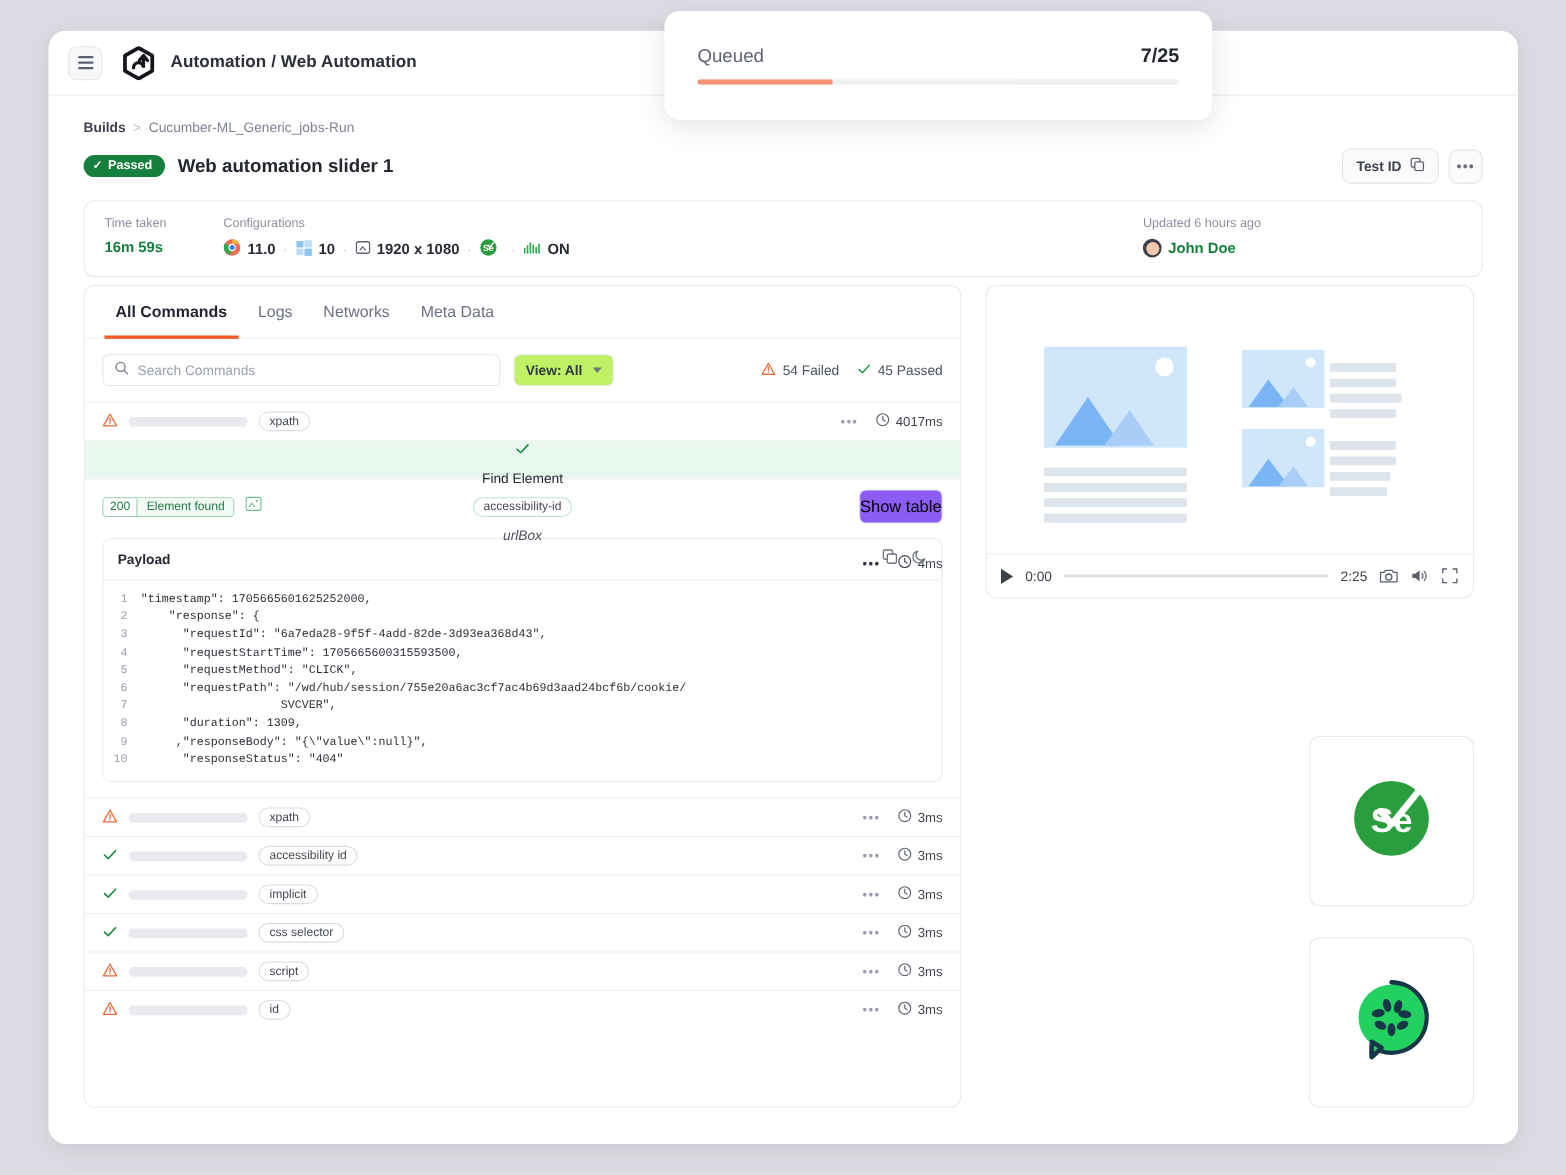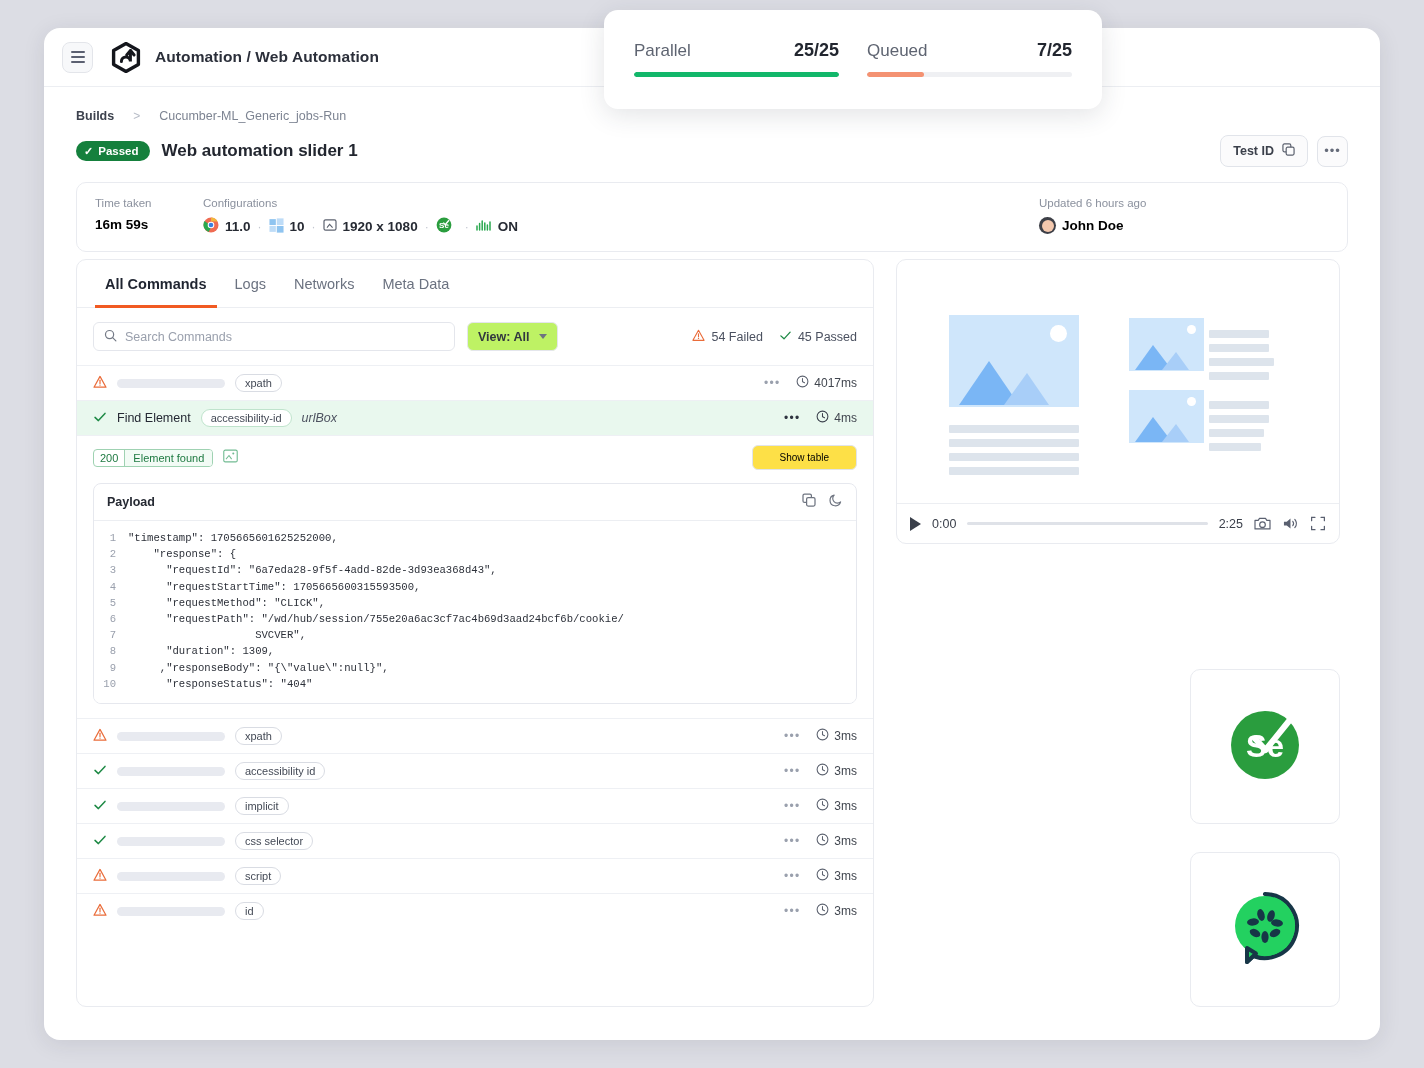--- a/index.html
+++ b/index.html
@@ -40,21 +40,21 @@
   .brand-logo { margin-left: 18px; display: flex; align-items: center; }
   .topbar-title {
     margin-left: 14px;
     font-size: 15.5px; font-weight: bold; color: #2b2f3a;
     letter-spacing: .1px;
   }
 
   
   .page { padding: 22px 32px 0 32px; }
 
-  .breadcrumb { font-size: 12.5px; color: #9aa0ad; display:flex; align-items:center; gap:19px; }
+  .breadcrumb { font-size: 12.5px; color: #9aa0ad; display:flex; align-items:center; gap:7px; }
   .breadcrumb .crumb-root { color: #3d424e; font-weight: bold; cursor: pointer; }
   .breadcrumb .sep { color: #b6bbc6; font-size: 12px; }
   .breadcrumb .crumb-cur { color: #7d8492; }
 
   .title-row { margin-top: 12px; display: flex; align-items: center; }
   .status-pill {
     display: inline-flex; align-items: center; gap: 5px;
     background: #15803d; color: #fff;
     border-radius: 20px; padding: 4px 11px 4px 8px;
     font-size: 11.5px; font-weight: bold;
@@ -76,21 +76,21 @@
 
   
   .meta-card {
     margin-top: 15px;
     border: 1px solid #e9ebf0; border-radius: 10px;
     padding: 14px 18px 15px 18px;
     display: flex; align-items: flex-start;
   }
   .meta-col { margin-right: 0; }
   .meta-label { font-size: 11.5px; color: #8b919e; margin-bottom: 8px; }
-  .meta-value { font-size: 13.5px; font-weight: bold; color: #000000; display:flex; align-items:center; gap:6px;}
+  .meta-value { font-size: 13.5px; font-weight: bold; color: #15803d; display:flex; align-items:center; gap:6px;}
   .col-time { width: 108px; }
   .col-config { flex: 1; }
   .cfg-row { display: flex; align-items: center; gap: 7px; flex-wrap: nowrap; }
   .cfg-item { display: inline-flex; align-items: center; gap: 6px; font-size: 13.5px; font-weight: bold; color: #262a33; }
   .cfg-dot { color: #c3c7d0; font-size: 12px; }
   .col-updated { width: 290px; }
   .avatar-mini { width: 17px; height: 17px; border-radius: 50%; background:#3d3f47; display:inline-block; position:relative; overflow:hidden;}
   .avatar-mini::after{ content:""; position:absolute; left:2.5px; top:3px; width:12px; height:12px; border-radius:50%; background:#f3c8ae;}
 
   
@@ -129,42 +129,42 @@
   .caret2 { width:0;height:0;border-left:4px solid transparent;border-right:4px solid transparent;border-top:5px solid #6d7480;}
   .counts { margin-left: auto; display:flex; align-items:flex-start; gap: 16px; font-size: 12.5px; color:#4b5160; }
   .count { display:flex; align-items:center; gap:6px; }
 
   
   .cmd-row {
     display:flex; align-items:center; gap:10px;
     height: 35px; padding: 0 16px;
     border-top: 1px solid #eef0f4; font-size: 12.5px; color:#2e3340;
   }
-  .cmd-row.highlight { background:#e9f8ee; }
+  .cmd-row.highlight { background:#e9f8ee;flex-direction:column; }
   .redact { width: 108px; height: 9px; border-radius: 5px; background:#e8eaf0; }
   .chip {
     border: 1px solid #d9dce3; border-radius: 11px; padding: 2px 9px;
     font-size: 11px; color: #444a56; background:#fff; white-space:nowrap;
   }
   .chip.green { border-color:#bfe3cc; }
   .cmd-name { font-size: 12.5px; color:#242833; font-weight: normal; }
   .cmd-italic { font-style: italic; color: #4d5260; font-size: 12.5px; }
   .cmd-right { margin-left:auto; display:flex; align-items:center; gap:16px; color:#5c626f; }
   .dots { color:#9aa0ad; letter-spacing: 1.2px; font-size: 12px; cursor:pointer; }
   .dots.dark { color:#2f3440; }
   .time { display:flex; align-items:center; gap:5px; font-size:12px; color:#41464f; }
 
   
   .result-strip { display:flex; align-items:center; padding: 9px 16px; gap:10px; border-top:1px solid #eef0f4;}
   .code-badge { display:inline-flex; border:1px solid #9fd2b2; border-radius: 4px; overflow:hidden; font-size:11px; }
   .code-badge .c { padding: 2px 6px; color:#1f7a42; }
   .code-badge .m { padding: 2px 8px; color:#1f7a42; border-left:1px solid #9fd2b2; background:#f2fbf5; }
   .show-table-btn {
-    margin-left:auto; border:1px solid #e1e4ea; border-radius:6px; background:#fde047;
-    padding: 6px 27px; font-size:10px; color:#33384"; color:#33383f; cursor:pointer; font-weight:normal;
+    margin-left:auto; border:1px solid #e1e4ea; border-radius:6px; background:#8b5cf6;
+    padding: 6px 0; font-size:15px; color:#33384"; color:#33383f; cursor:pointer; font-weight:normal;
   }
 
   /* payload */
   .payload-wrap { margin: 4px 16px 14px 16px; border:1px solid #e6e8ee; border-radius:8px; overflow:hidden;}
   .payload-head { display:flex; align-items:center; padding: 9px 13px; border-bottom:1px solid #eceef2;}
   .payload-title { font-size:12.5px; font-weight:bold; color:#262a33;}
   .payload-tools { margin-left:auto; display:flex; align-items:center; gap:13px; color:#6e7480;}
   .code-area { padding: 9px 0 11px 0; background:#fff; }
   .code-line { display:flex; font-family:"Liberation Mono", monospace; font-size:10.6px; line-height:16.2px; }
   .ln { width: 34px; text-align:right; padding-right:12px; color:#9aa0ad; flex:none;}
@@ -740,29 +740,20 @@
           </div>
 
         </div>
       </div>
     </div>
   </div>
 
   <div class="float-card">
     <div class="stat">
       <div class="stat-top">
-        <span class="stat-label">Parallel</span>
-        <span class="stat-val">25/25</span>
-      </div>
-      <div class="stat-track">
-        <div class="stat-fill" id="fill0" style="width: 100%; background: rgb(18, 183, 106);"></div>
-      </div>
-    </div>
-    <div class="stat">
-      <div class="stat-top">
         <span class="stat-label">Queued</span>
         <span class="stat-val">7/25</span>
       </div>
       <div class="stat-track">
         <div class="stat-fill" id="fill1" style="width: 28%; background: rgb(244, 146, 114);"></div>
       </div>
     </div>
   </div>
 
 </div>

